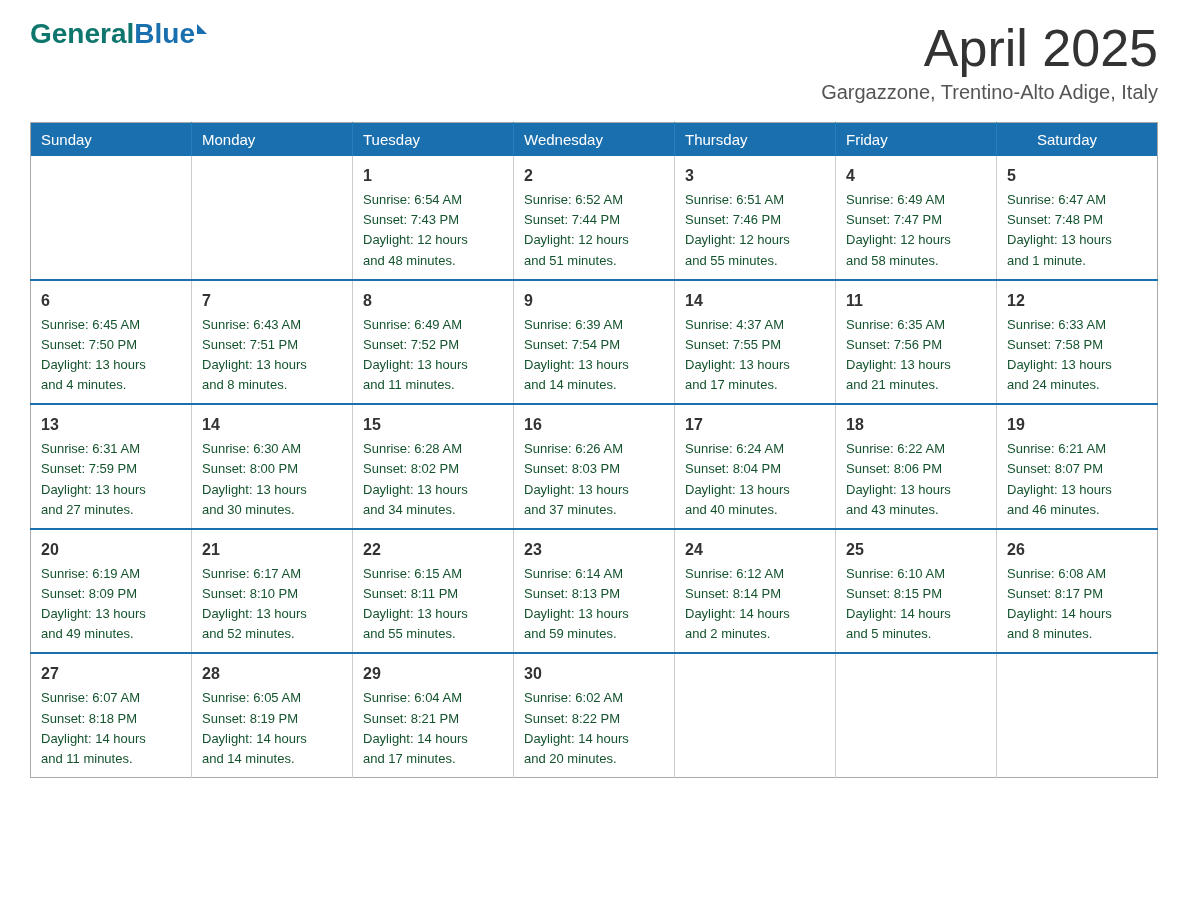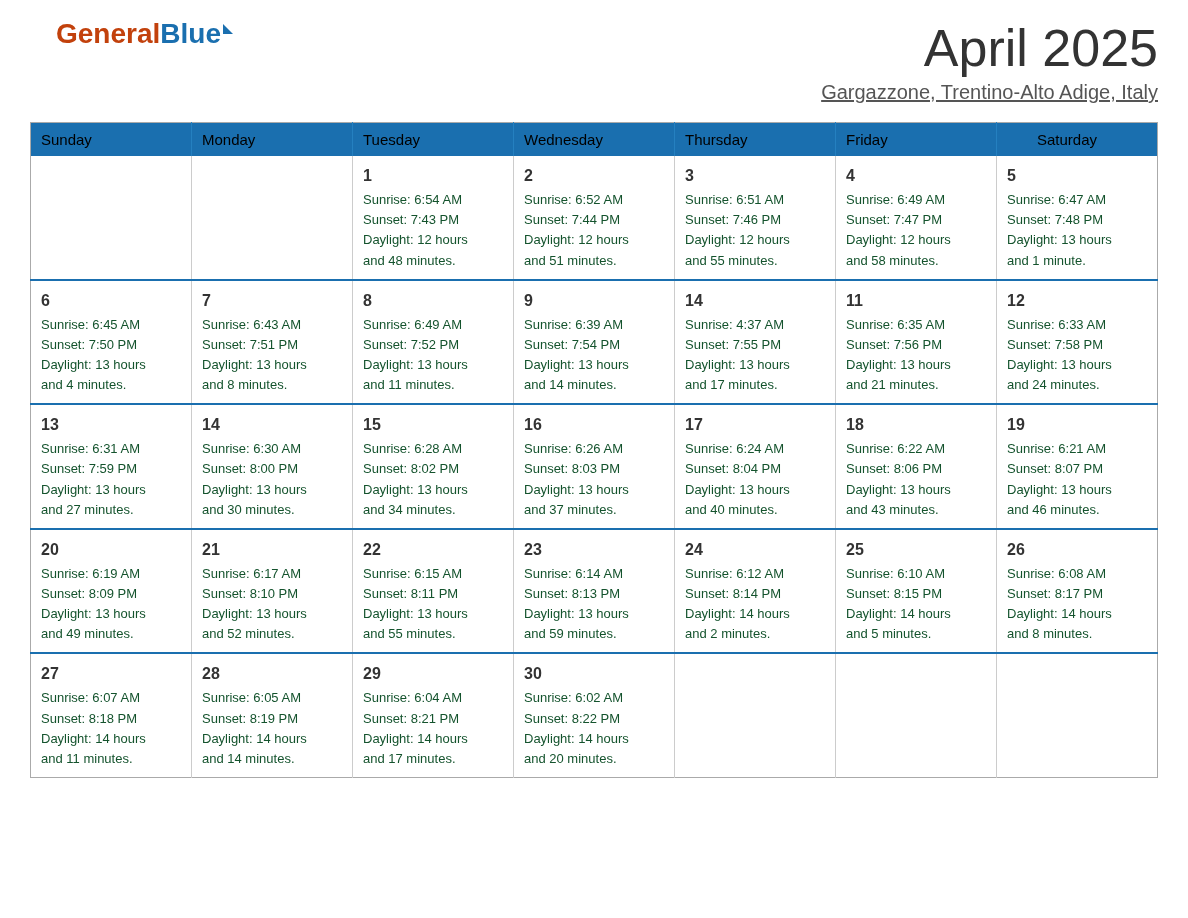--- a/index.html
+++ b/index.html
@@ -28,22 +28,21 @@
     .logo-text {
       display: flex;
       align-items: center;
       font-size: 28px;
       font-weight: bold;
       color: #333;
       line-height: 1;
     }
 
     .logo-general {
-      color: #c2410c;
-      margin-left: 26px;
+      color: #0f766e;
     }
 
     .logo-blue-part {
       display: flex;
       align-items: center;
     }
 
     .logo-blue-text {
       color: #1a6faf;
     }
@@ -67,32 +66,31 @@
       font-size: 52px;
       font-weight: normal;
       color: #333;
       line-height: 1.1;
     }
 
     .subtitle {
       font-size: 20px;
       color: #555;
       margin-top: 4px;
-      text-decoration: underline;
     }
 
     .calendar-table {
       width: 100%;
       border-collapse: collapse;
       border: 1px solid #aaa;
     }
 
     .calendar-table thead tr th {
       background-color: #1a6faf;
-      color: #000000;
+      color: #ffffff;
       font-size: 15px;
       font-weight: normal;
       padding: 8px 10px;
       text-align: left;
       border-right: 1px solid #2580c0;
     }
 
     .calendar-table thead tr th:last-child {
       border-right: none;
       padding-left: 40px;

